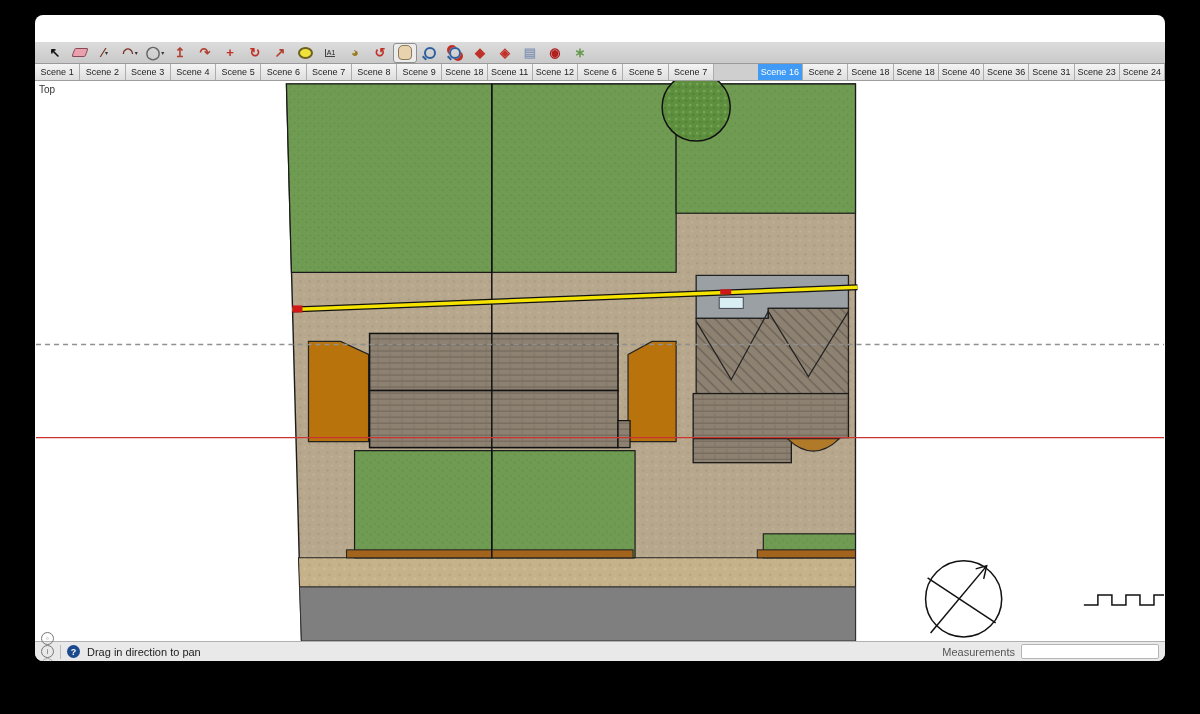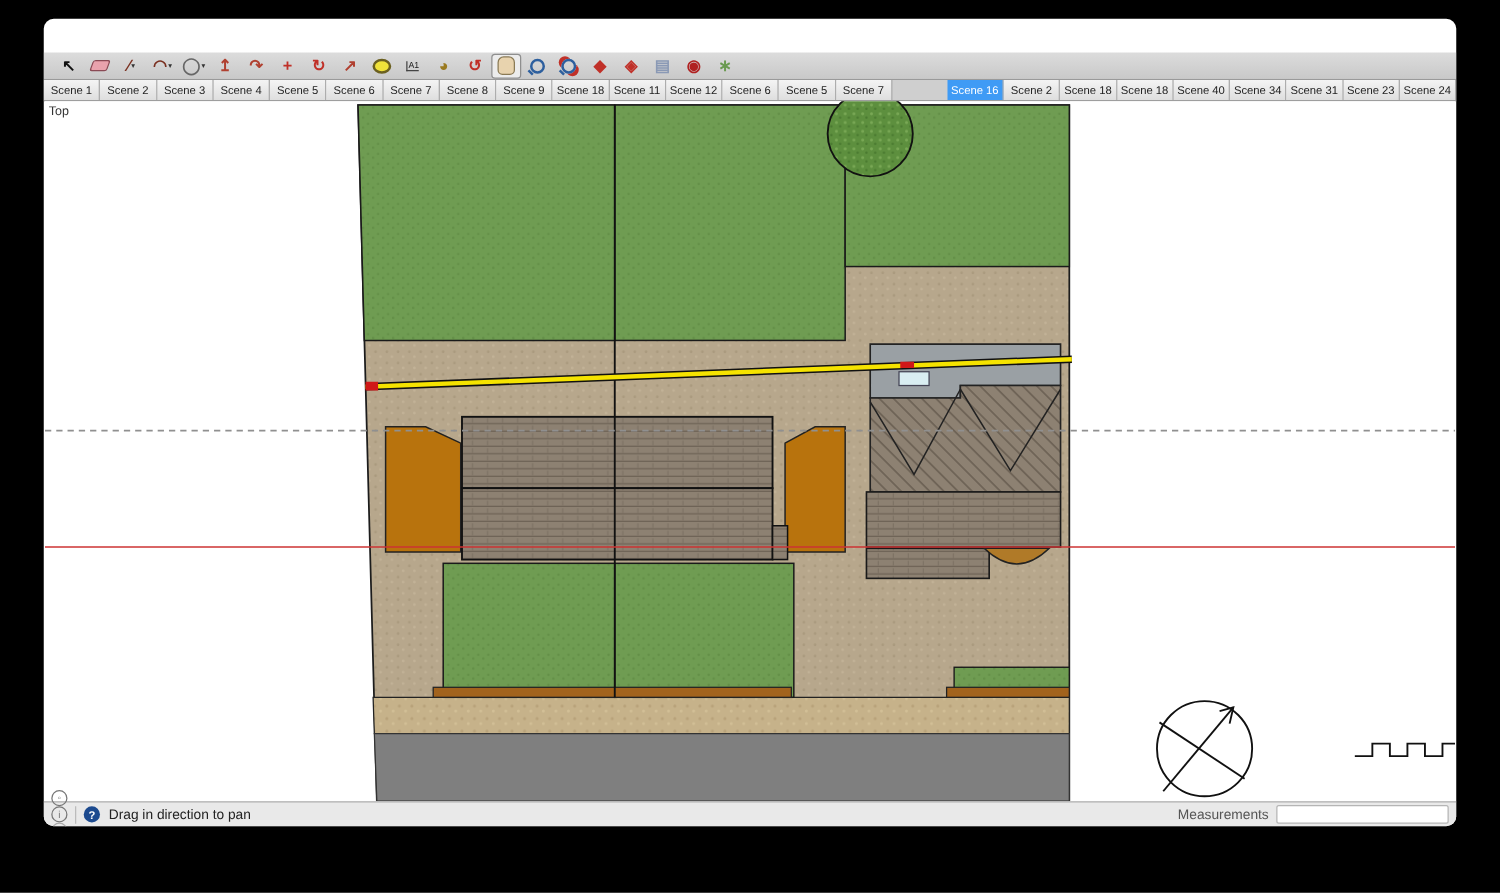--- a/index.html
+++ b/index.html
@@ -156,21 +156,21 @@
       <div class="scene-tab">Scene 11</div>
       <div class="scene-tab">Scene 12</div>
       <div class="scene-tab">Scene 6</div>
       <div class="scene-tab">Scene 5</div>
       <div class="scene-tab">Scene 7</div>
       <div class="scene-tab active">Scene 16</div>
       <div class="scene-tab">Scene 2</div>
       <div class="scene-tab">Scene 18</div>
       <div class="scene-tab">Scene 18</div>
       <div class="scene-tab">Scene 40</div>
-      <div class="scene-tab">Scene 34</div>
+      <div class="scene-tab">Scene 36</div>
       <div class="scene-tab">Scene 31</div>
       <div class="scene-tab">Scene 23</div>
       <div class="scene-tab">Scene 24</div>
     </div>
 
   <div id="canvas">
     <div id="view-label">Top</div>
     <svg width="1128" height="560" viewBox="0 0 1126 559" preserveAspectRatio="none">
       <defs>
         <pattern id="grass" width="8" height="8" patternUnits="userSpaceOnUse">

